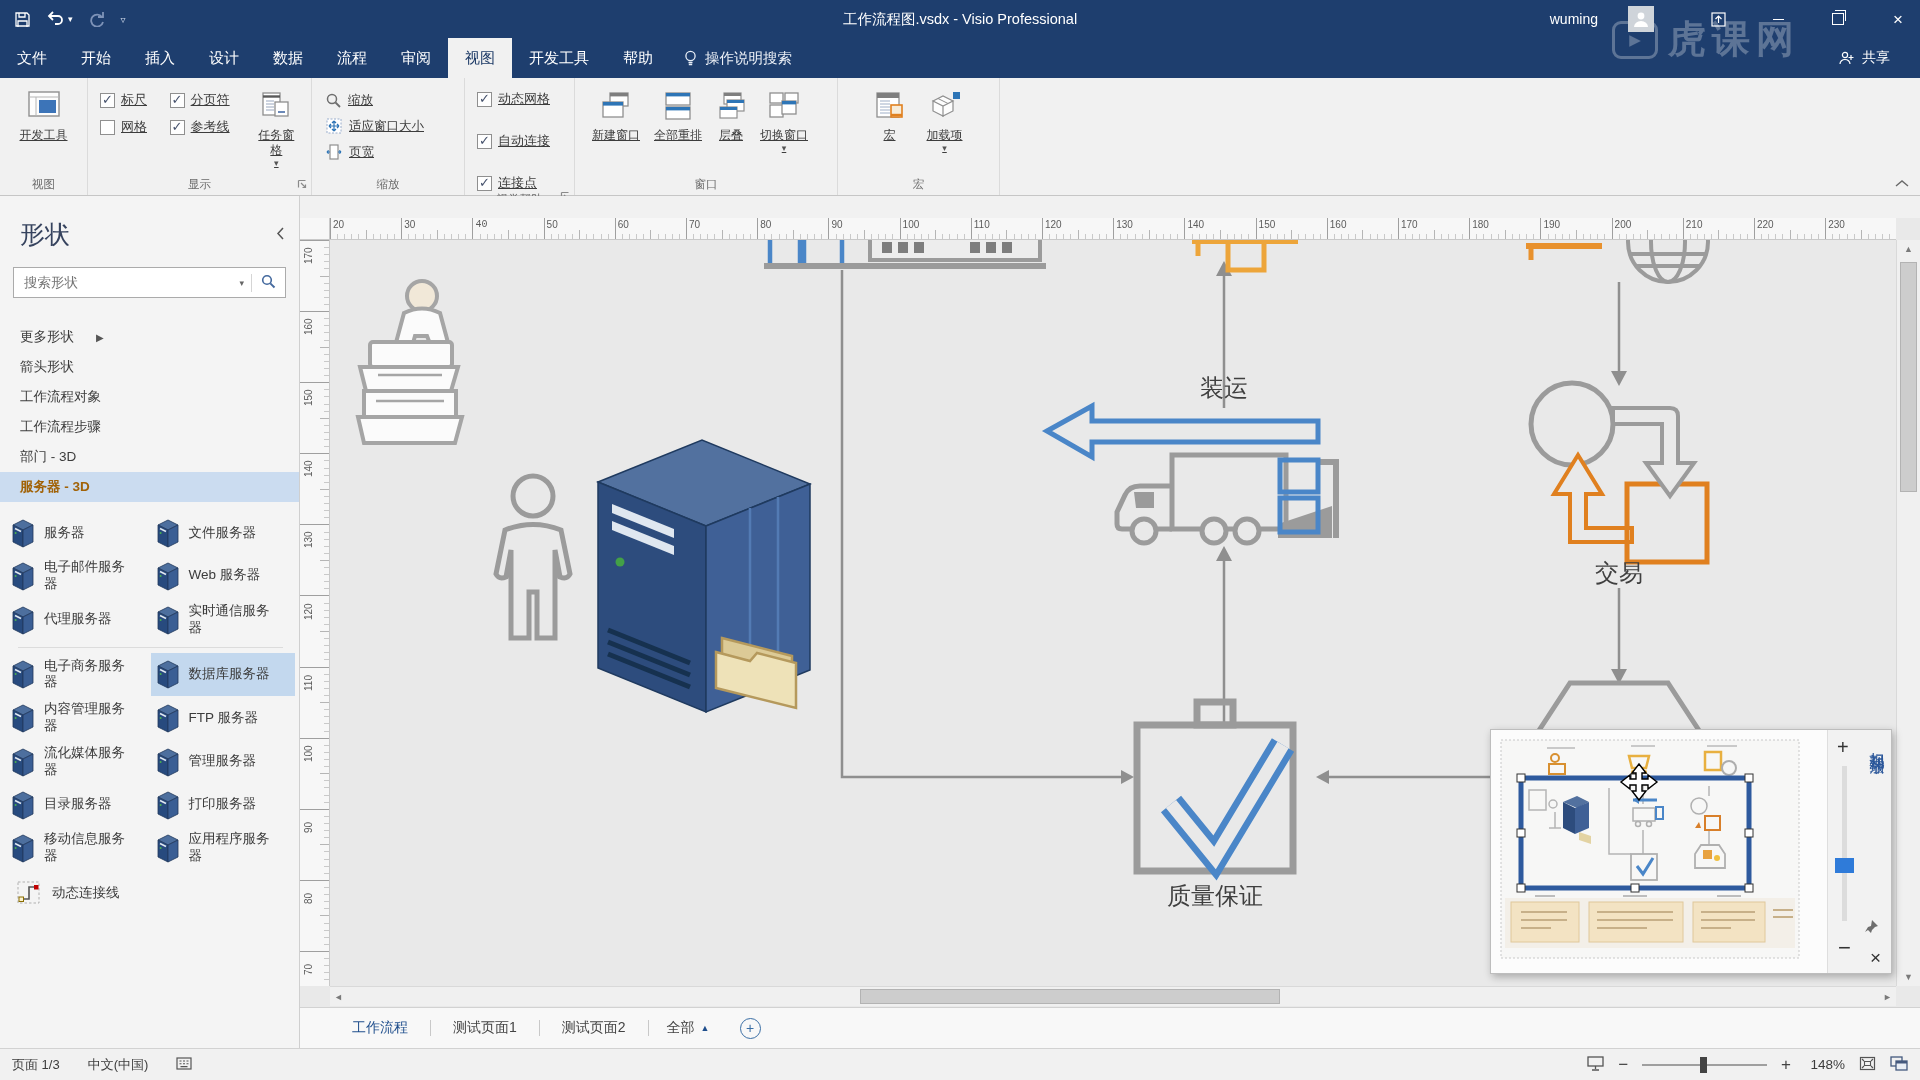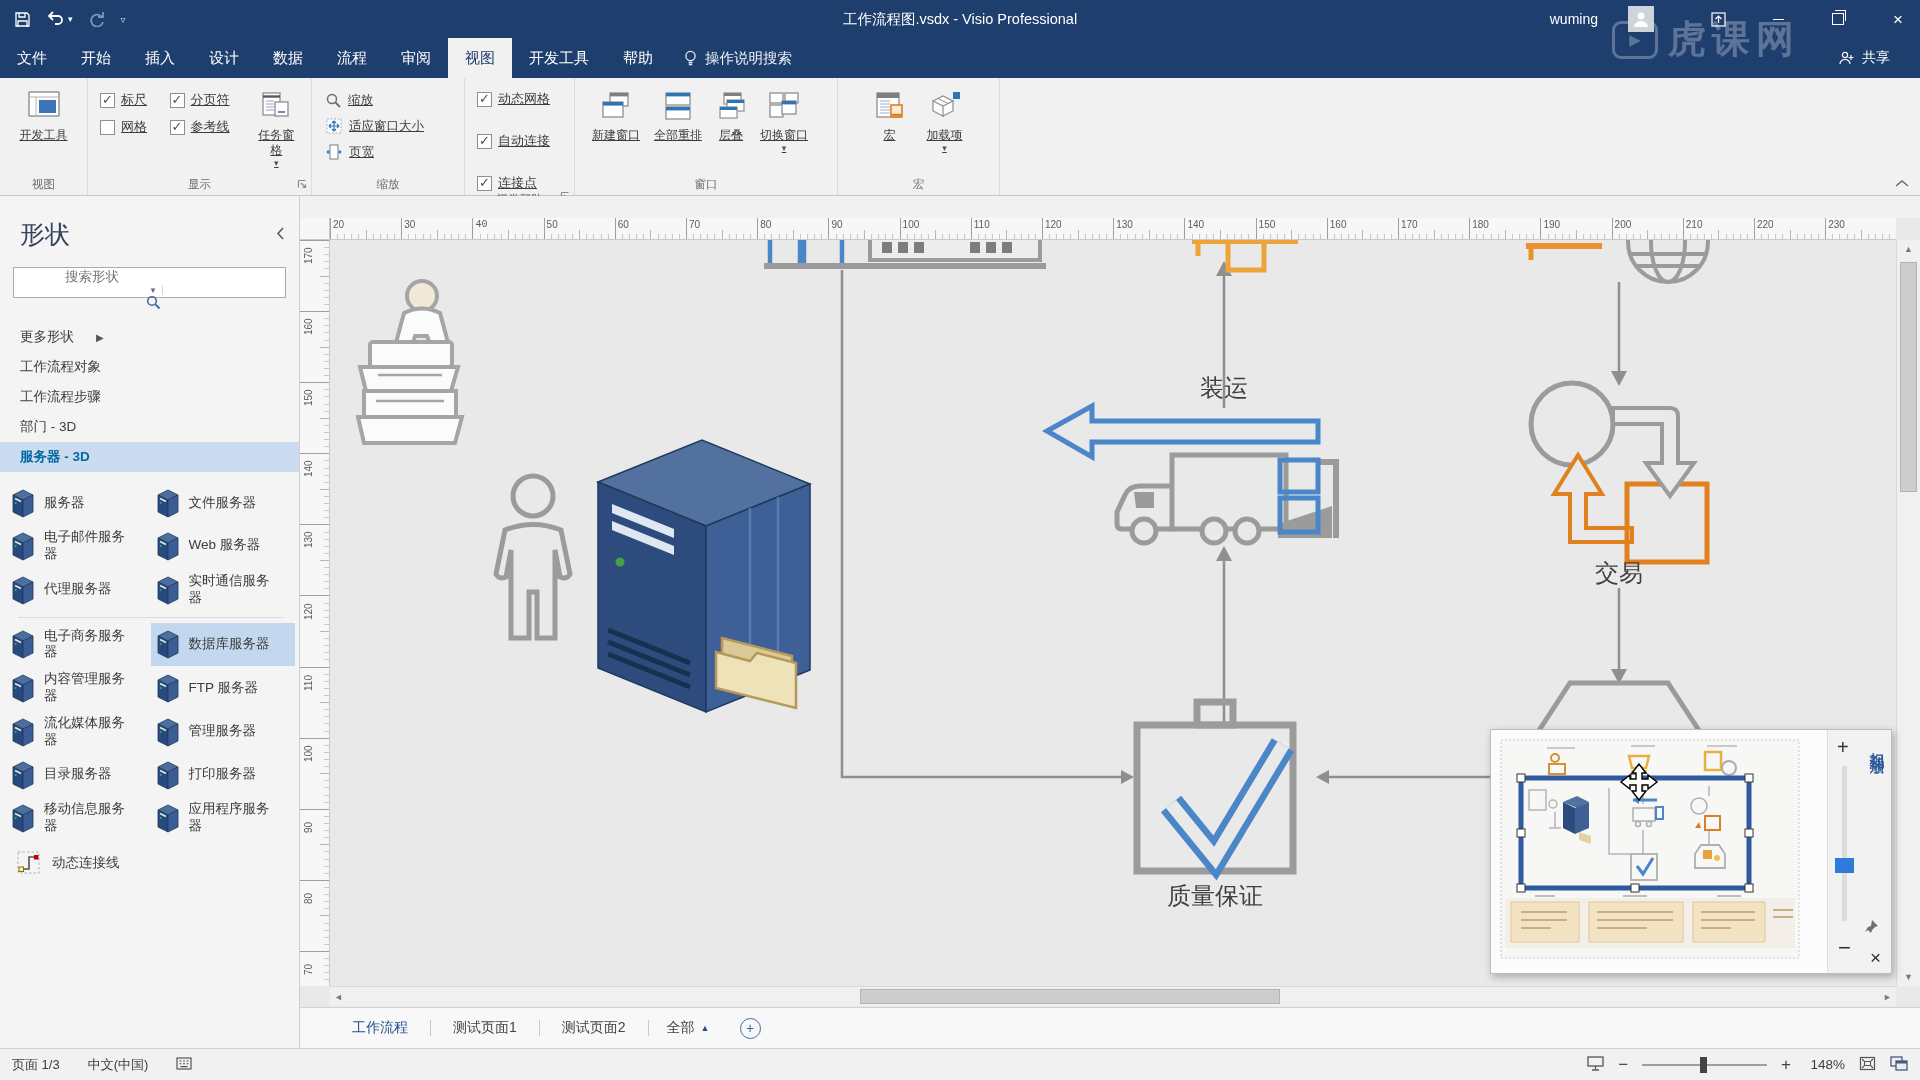--- a/index.html
+++ b/index.html
@@ -47,27 +47,27 @@
   .srow{display:flex;align-items:center;gap:7px;font-size:12.5px;color:#3d3d3d;height:26px;white-space:nowrap;}
   .srowcol{display:flex;flex-direction:column;padding:4px 4px 0 8px;}
   .ddv{font-size:9px;color:#555;}
   .ribbon-collapse{position:absolute;right:10px;bottom:4px;}
 
   
   .main{display:flex;height:852px;}
   .sidebar{width:300px;background:#f4f4f4;border-right:1px solid #cfcfcf;box-sizing:border-box;position:relative;overflow:hidden;}
   .panel-title{display:flex;align-items:center;justify-content:space-between;margin:22px 14px 16px 20px;}
   .panel-title .t{font-size:25px;color:#36435e;}
-  .searchbox{display:flex;align-items:center;height:29px;background:#fff;border:1px solid #ababab;margin:0 13px;padding-left:8px;flex-direction:column;}
+  .searchbox{display:flex;align-items:center;height:29px;background:#fff;border:1px solid #ababab;margin:0 13px;padding-left:8px;}
   .searchbox input{flex:1;border:none;outline:none;font-size:13.5px;color:#555;background:transparent;font-family:inherit;min-width:0;}
   .sb-dd{padding:0 7px;color:#666;font-size:9px;border-right:1px solid #d5d5d5;height:18px;display:flex;align-items:center;}
   .sb-mag{padding:0 9px;}
   .stencils{margin-top:24px;}
   .st-row{height:30px;display:flex;align-items:center;padding-left:20px;font-size:13.5px;color:#3c3c3c;}
-  .st-row.sel{background:#cbdcf0;font-weight:bold;color:#0369a1;}
+  .st-row.sel{background:#cbdcf0;font-weight:bold;color:#a16207;}
   .st-more-arrow{margin-left:22px;font-size:10px;color:#555;}
   .shapegrid{display:grid;grid-template-columns:1fr 1fr;margin:10px 4px 0 6px;}
   .sg-item{display:flex;align-items:center;padding:5px 4px;min-height:42px;box-sizing:border-box;}
   .sg-item.sel{background:#c3d8ee;}
   .sg-item .lbl{font-size:13.5px;color:#3c3c3c;width:82px;line-height:1.25;margin-left:8px;}
   .sg-divider{grid-column:1 / span 2;height:1px;background:#dcdcdc;margin:5px 12px;}
   .conn-item{display:flex;align-items:center;margin:10px 0 0 16px;font-size:13.5px;color:#3c3c3c;gap:10px;}
 
   
   .rightcol{flex:1;display:flex;flex-direction:column;min-width:0;}
@@ -445,20 +445,23 @@
               <circle cx="6" cy="6" r="4.3" fill="none" stroke="#44699e" stroke-width="1.6"></circle>
               <path d="M9.3 9.3 L13.5 13.5" stroke="#44699e" stroke-width="1.9"></path>
             </svg>
         </span>
       </div>
 
       <div class="stencils">
         <div class="st-row">
             <span>更多形状</span>
             <span class="st-more-arrow">▶</span>
+          </div>
+        <div class="st-row">
+            <span>箭头形状</span>
           </div>
         <div class="st-row">
             <span>工作流程对象</span>
           </div>
         <div class="st-row">
             <span>工作流程步骤</span>
           </div>
         <div class="st-row">
             <span>部门 - 3D</span>
           </div>

